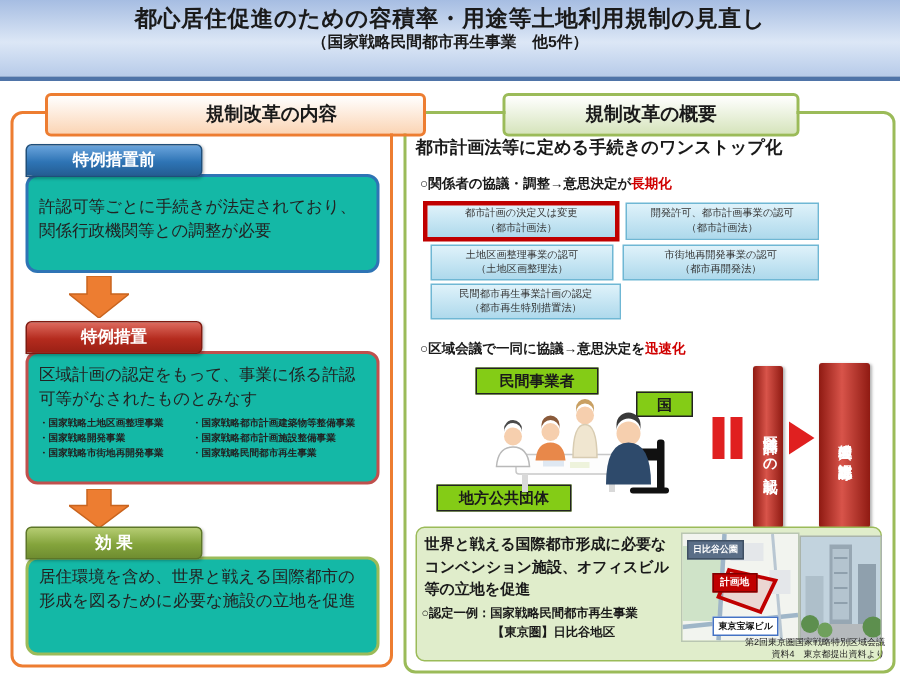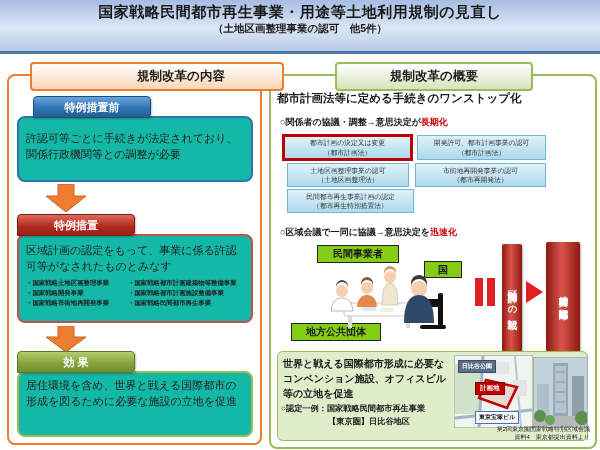--- a/index.html
+++ b/index.html
@@ -90,28 +90,28 @@
 
   .map-label{position:absolute;font-weight:bold;white-space:nowrap;}
   .lbl-park{left:3px;top:4px;background:#5a6e87;color:#fff;font-size:6px;padding:1px 3px;border:1px solid #3e4f63;}
   .lbl-site{left:20px;top:26px;background:#C00000;color:#fff;font-size:6.5px;padding:1px 4px;border:1px solid #7f0000;}
   .lbl-bldg{left:20px;top:55px;background:#fff;color:#111;font-size:6px;padding:1px 3px;border:1px solid #4472C4;}
 </style>
 </head>
 <body>
 
 <div class="abs title-bar">
-  <div class="title-main">国家戦略民間都市再生事業・用途等土地利用規制の見直し</div>
-  <div class="title-sub">（土地区画整理事業の認可　他5件）</div>
+  <div class="title-main">都心居住促進のための容積率・用途等土地利用規制の見直し</div>
+  <div class="title-sub">（国家戦略民間都市再生事業　他5件）</div>
 </div>
 
 <div class="abs panel panel-left"></div>
 <div class="abs panel-header orange">規制改革の内容</div>
 
-<div class="abs sec-tab tab-blue" style="left:33px;top:96px;">特例措置前</div>
+<div class="abs sec-tab tab-blue" style="left:17px;top:96px;">特例措置前</div>
 <div class="abs content-box cb-blue" style="left:17px;top:116px;width:236px;height:66px;">
   <div style="padding-top:8px;">許認可等ごとに手続きが法定されており、関係行政機関等との調整が必要</div>
 </div>
 
 <svg class="abs" style="left:46px;top:184px;" width="40" height="28" viewBox="0 0 40 28">
   <path d="M12,0 L28,0 L28,12 L40,12 L20,28 L0,12 L12,12 Z" fill="#ED7D31" stroke="#c9641e" stroke-width="1"></path>
 </svg>
 
 <div class="abs sec-tab tab-red" style="left:17px;top:214px;">特例措置</div>
 <div class="abs content-box cb-red" style="left:17px;top:234px;width:236px;height:89px;">

